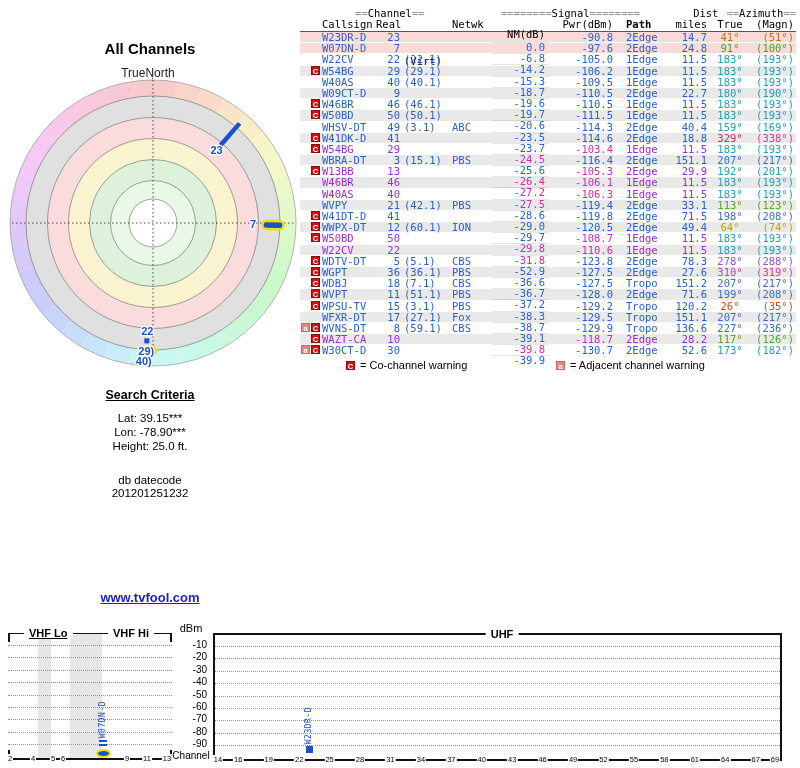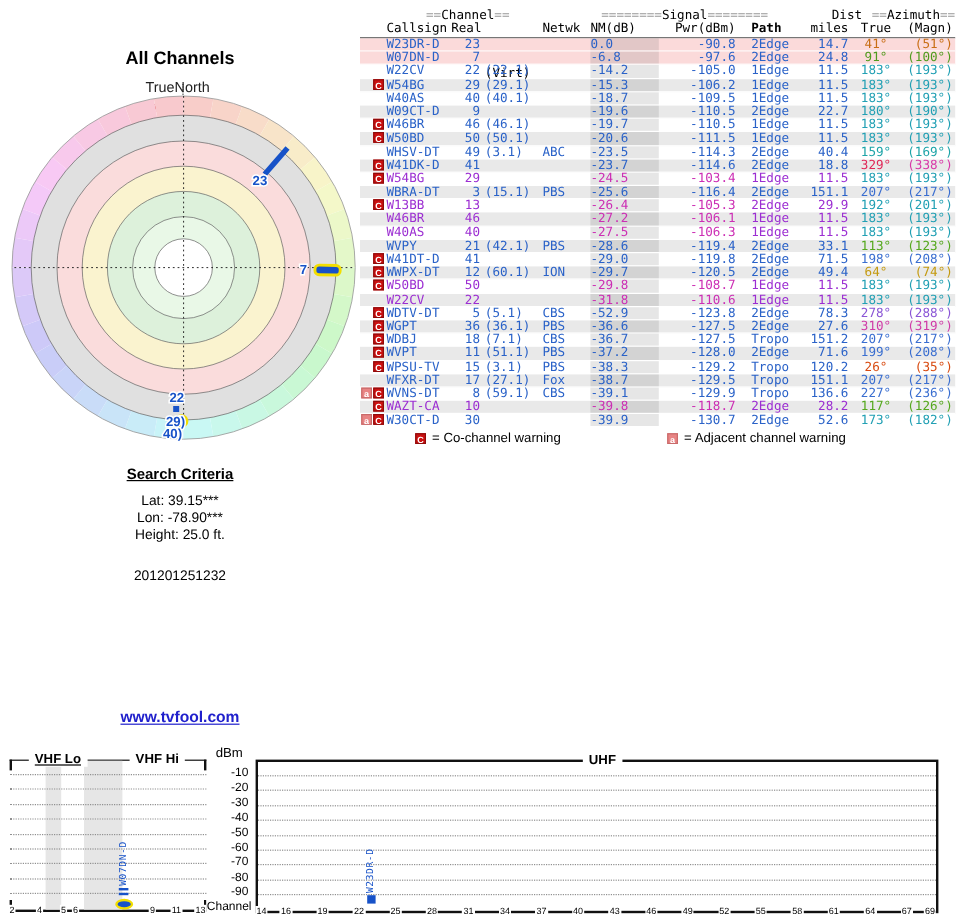--- a/index.html
+++ b/index.html
@@ -22,21 +22,21 @@
   .trow{display:flex;height:11.2px;line-height:10.2px;box-sizing:border-box;border-bottom:1px solid #fff;white-space:nowrap;}
   .trow.rw{background:#FFFFFF;}
   .trow.rg{background:#E9E9E9;}
   .trow.hl{background:#FBDADA;}
   .c{display:inline-block;box-sizing:border-box;overflow:visible;}
   .warn{width:22px;text-align:right;padding-right:2px;}
   .cs{width:54px;color:#2A62C8;}
   .real{width:24px;text-align:right;color:#2A62C8;}
   .virt{width:50px;padding-left:4px;color:#2A62C8;}
   .net{width:42px;padding-left:2px;color:#2A62C8;}
-  .nm{width:57px;padding-right:4px;color:#2A62C8;background:rgba(100,100,100,0.16);}
+  .nm{width:57px;text-align:right;padding-right:4px;color:#2A62C8;background:rgba(100,100,100,0.16);margin-top:10px;}
   .pwr{width:68px;text-align:right;padding-right:4px;color:#2A62C8;}
   .path{width:48px;padding-left:9px;color:#2A62C8;}
   .dist{width:46px;text-align:right;padding-right:4px;color:#2A62C8;}
   .true{width:38px;text-align:center;color:#2A62C8;}
   .magn{width:47px;text-align:right;padding-right:2px;color:#2A62C8;}
   .trow.ana .cs,.trow.ana .real,.trow.ana .virt,.trow.ana .net,.trow.ana .path,.trow.ana .dist{color:#9C2ED2;}
   .trow.ana .nm,.trow.ana .pwr{color:#CC2EB4;}
   .wc,.wa{display:inline-block;width:9px;height:9px;line-height:9px;text-align:center;font-size:7.5px;font-weight:bold;color:#fff;margin-left:1px;vertical-align:1px;font-family:"Liberation Sans",sans-serif;}
   .wc{background:#CC1111;border:1px solid #8F0B0B;box-sizing:border-box;}
   .wa{background:#E88484;border:1px solid #C96A6A;box-sizing:border-box;}
@@ -553,20 +553,21 @@
     </div>
   </div>
 
   <div class="search">
     <h2>Search Criteria</h2>
     <div class="ln">Lat: 39.15***</div>
     <div class="ln">Lon: -78.90***</div>
     <div class="ln">Height: 25.0 ft.</div>
   </div>
   <div class="datecode">
+    <div>db datecode</div>
     <div>201201251232</div>
   </div>
 
   <div class="site-link">
     <a href="#">www.tvfool.com</a>
   </div>
 
   <div id="vhf-chart" class="chart">
     <div class="toplab" style="left:16px;text-decoration:underline;">VHF Lo</div>
     <div class="toplab" style="left:100px;">VHF Hi</div>

